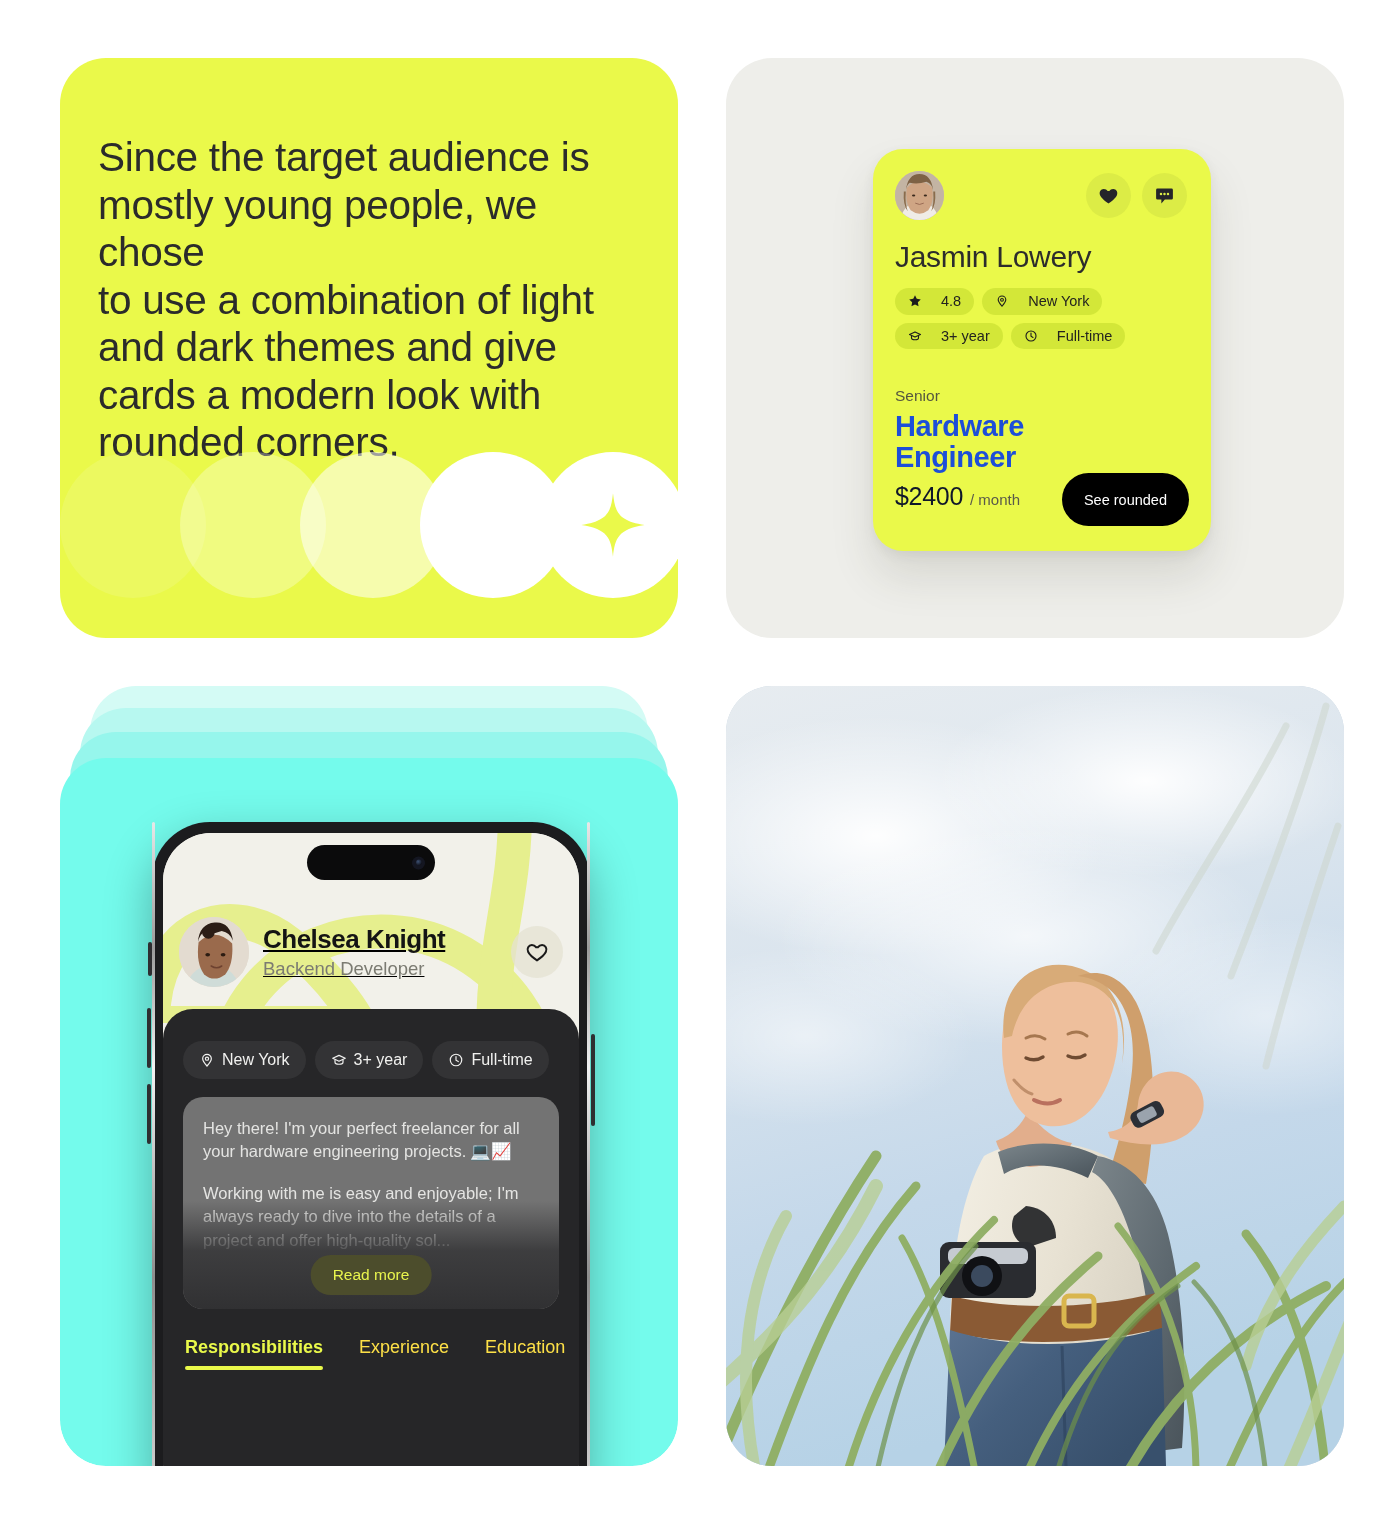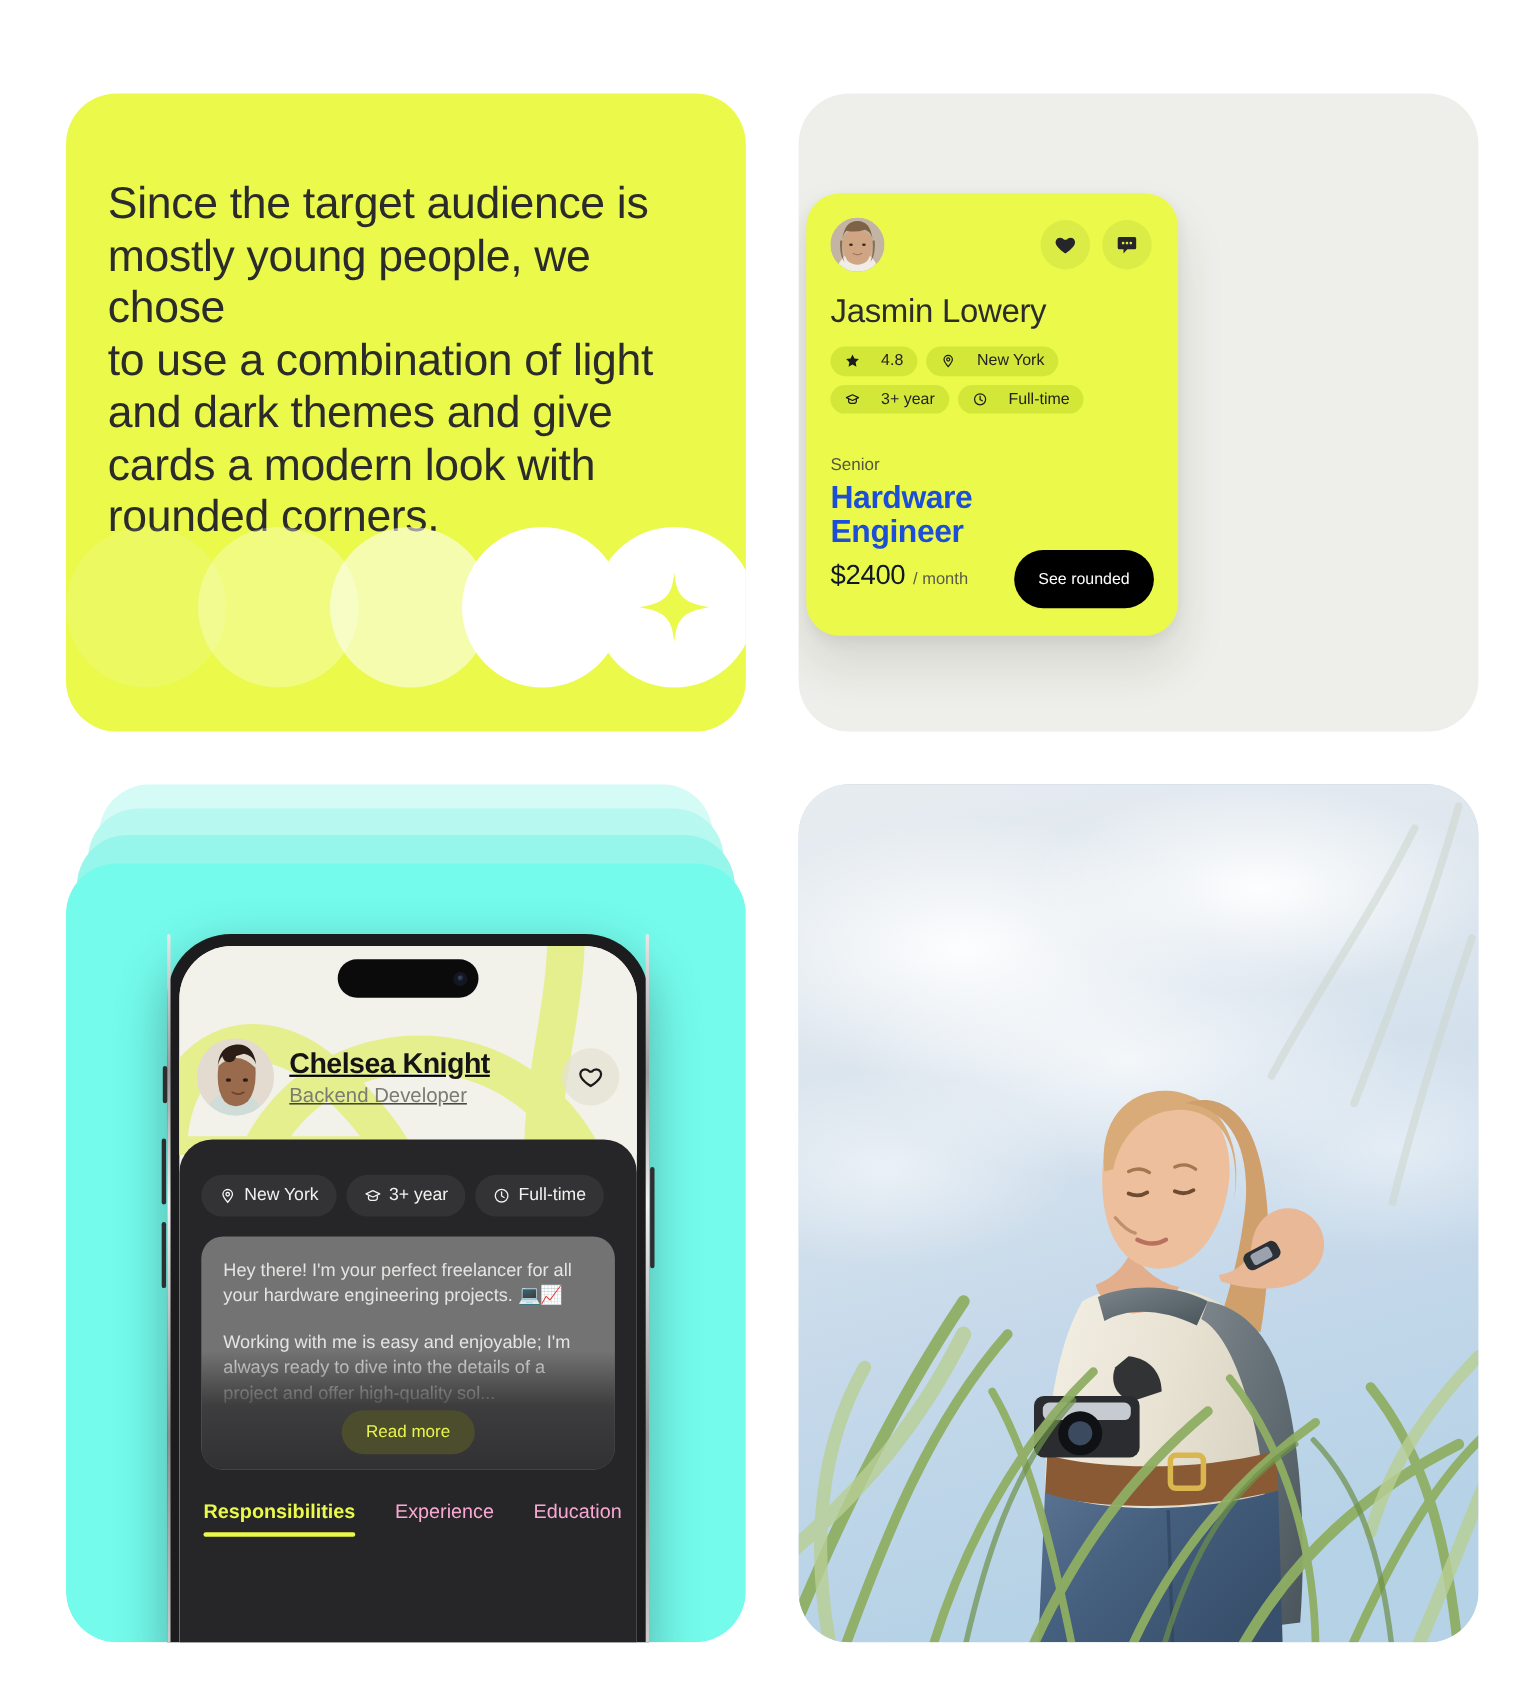--- a/index.html
+++ b/index.html
@@ -9,21 +9,21 @@
     height: 1539px;
     background: #ffffff;
     font-family: "Liberation Sans", sans-serif;
     overflow: hidden;
   }
 
   .board {
     position: relative;
     width: 1400px;
     height: 1364px;
-    padding: 85px 60px 60px 60px;
+    padding: 58px 60px 60px 60px;
     display: grid;
     grid-template-columns: 618px 618px;
     grid-template-rows: 580px 780px;
     column-gap: 48px;
     row-gap: 48px;
   }
 
   
   .quote-card {
     position: relative;
@@ -69,21 +69,21 @@
   }
 
   
   .beige-card {
     position: relative;
     background: #eeeeea;
     border-radius: 46px;
     overflow: hidden;
     display: flex;
     align-items: center;
-    justify-content: flex-start;
+    justify-content: center;
   }
   .job-card {
     position: relative;
     width: 338px;
     height: 402px;
     background: #eaf94a;
     border-radius: 30px;
     padding: 22px 24px 20px 22px;
     box-shadow: 0 26px 44px rgba(60,60,40,0.13), 0 4px 12px rgba(60,60,40,0.07);
     left: 7px;
@@ -352,21 +352,21 @@
     cursor: pointer;
   }
   .tabs {
     display: flex;
     gap: 36px;
     margin-top: 28px;
     padding: 0 2px;
   }
   .tab {
     font-size: 18px;
-    color: #f9a8d4;
+    color: #fde047;
     padding-bottom: 12px;
     position: relative;
     cursor: pointer;
   }
   .tab.active { color: #eaf94a; font-weight: 700; }
   .tab.active::after {
     content:"";
     position:absolute; left:0; right:0; bottom:0;
     height: 4px; border-radius: 2px;
     background: #eaf94a;

